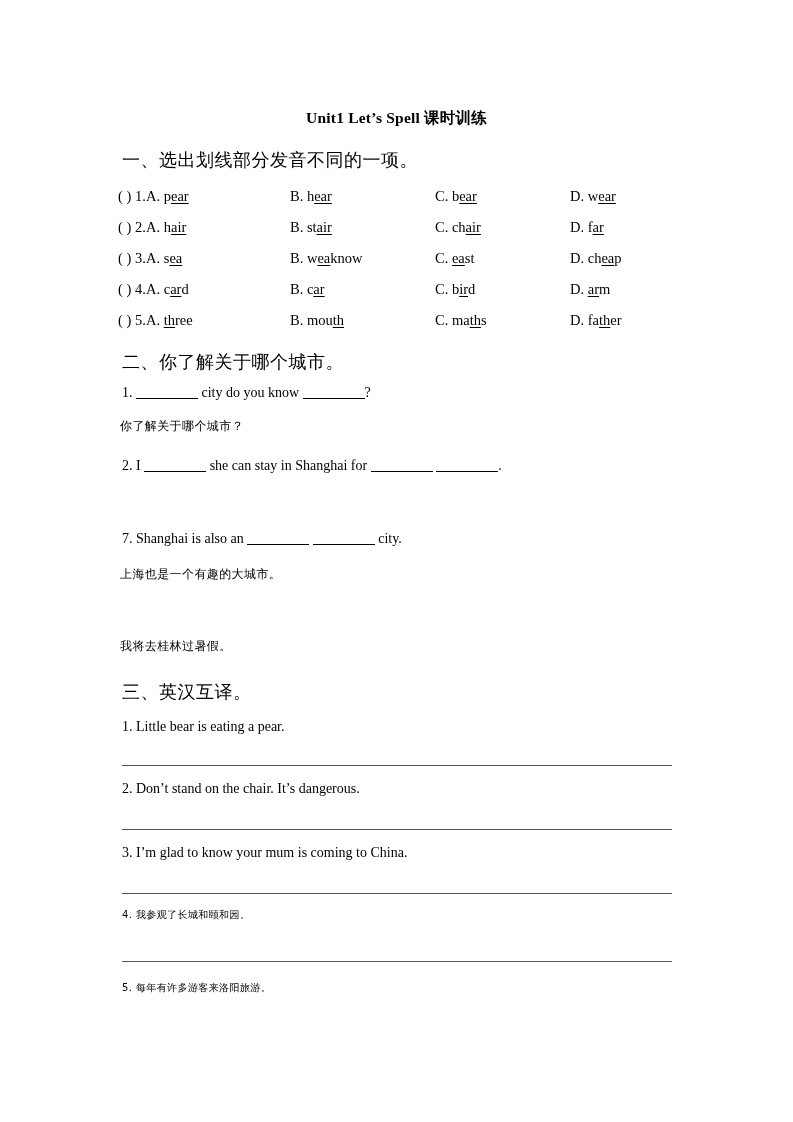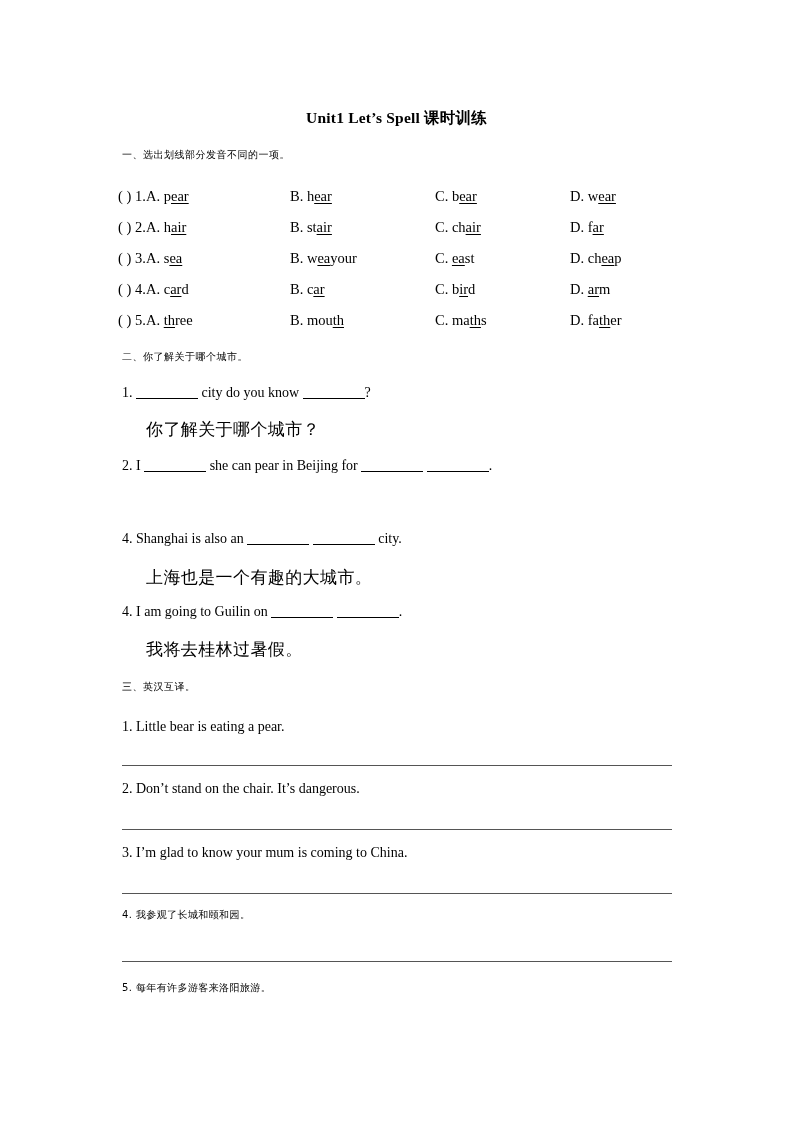--- a/index.html
+++ b/index.html
@@ -29,21 +29,21 @@
     position: absolute;
     left: 0;
     right: 0;
     top: 108px;
     letter-spacing: 0.2px;
   }
   .section-head {
     position: absolute;
     left: 122px;
     font-family: "DejaVu Sans", "Liberation Sans", sans-serif;
-    font-size: 10px;
+    font-size: 18px;
     letter-spacing: 0.5px;
     white-space: nowrap;
   }
   .mc-row {
     position: absolute;
     left: 118px;
     width: 620px;
     height: 20px;
     font-size: 14.5px;
     white-space: nowrap;
@@ -60,23 +60,23 @@
   .col-d { left: 452px; }
   .u { text-decoration: underline; text-underline-offset: 1.5px; }
   .en-line {
     position: absolute;
     left: 122px;
     font-size: 14px;
     white-space: nowrap;
   }
   .cn-line {
     position: absolute;
-    left: 146px;
+    left: 120px;
     font-family: "DejaVu Sans", "Liberation Sans", sans-serif;
-    font-size: 17px;
+    font-size: 12px;
     letter-spacing: 0.4px;
     white-space: nowrap;
   }
   .cn-num {
     position: absolute;
     left: 122px;
     font-family: "DejaVu Sans", "Liberation Sans", sans-serif;
     font-size: 10px;
     letter-spacing: 0.4px;
     white-space: nowrap;
@@ -116,21 +116,21 @@
     <span class="mc-opt mc-stem">(   ) 2.</span>
     <span class="mc-opt col-a"><span>A.</span> <span>h</span><span class="u">air</span><span></span></span>
     <span class="mc-opt col-b"><span>B.</span> <span>st</span><span class="u">air</span><span></span></span>
     <span class="mc-opt col-c"><span>C.</span> <span>ch</span><span class="u">air</span><span></span></span>
     <span class="mc-opt col-d"><span>D.</span> <span>f</span><span class="u">ar</span><span></span></span>
   </div>
 
   <div class="mc-row" style="top:250px;">
     <span class="mc-opt mc-stem">(   ) 3.</span>
     <span class="mc-opt col-a"><span>A.</span> <span>s</span><span class="u">ea</span><span></span></span>
-    <span class="mc-opt col-b"><span>B.</span> <span>w</span><span class="u">ea</span><span>your</span></span>
+    <span class="mc-opt col-b"><span>B.</span> <span>w</span><span class="u">ea</span><span>know</span></span>
     <span class="mc-opt col-c"><span>C.</span> <span></span><span class="u">ea</span><span>st</span></span>
     <span class="mc-opt col-d"><span>D.</span> <span>ch</span><span class="u">ea</span><span>p</span></span>
   </div>
 
   <div class="mc-row" style="top:281px;">
     <span class="mc-opt mc-stem">(   ) 4.</span>
     <span class="mc-opt col-a"><span>A.</span> <span>c</span><span class="u">ar</span><span>d</span></span>
     <span class="mc-opt col-b"><span>B.</span> <span>c</span><span class="u">ar</span><span></span></span>
     <span class="mc-opt col-c"><span>C.</span> <span>b</span><span class="u">ir</span><span>d</span></span>
     <span class="mc-opt col-d"><span>D.</span> <span></span><span class="u">ar</span><span>m</span></span>
@@ -145,31 +145,28 @@
   </div>
 
   <div class="section-head" style="top:350px;">二、你了解关于哪个城市。</div>
 
   <div class="en-line" style="top:385px;">
     <span>1. </span><span class="blank blank-sm"></span><span> city do you know </span><span class="blank blank-sm"></span><span>?</span>
   </div>
   <div class="cn-line" style="top:418px;">你了解关于哪个城市？</div>
 
   <div class="en-line" style="top:458px;">
-    <span>2. I </span><span class="blank blank-sm"></span><span> she can pear in Beijing for </span><span class="blank blank-sm"></span><span> </span><span class="blank blank-sm"></span><span>.</span>
+    <span>2. I </span><span class="blank blank-sm"></span><span> she can stay in Shanghai for </span><span class="blank blank-sm"></span><span> </span><span class="blank blank-sm"></span><span>.</span>
   </div>
 
   <div class="en-line" style="top:531px;">
-    <span>4. Shanghai is also an </span><span class="blank blank-sm"></span><span> </span><span class="blank blank-sm"></span><span> city.</span>
+    <span>7. Shanghai is also an </span><span class="blank blank-sm"></span><span> </span><span class="blank blank-sm"></span><span> city.</span>
   </div>
   <div class="cn-line" style="top:566px;">上海也是一个有趣的大城市。</div>
 
-  <div class="en-line" style="top:604px;">
-    <span>4. I am going to Guilin on </span><span class="blank blank-sm"></span><span> </span><span class="blank blank-sm"></span><span>.</span>
-  </div>
   <div class="cn-line" style="top:638px;">我将去桂林过暑假。</div>
 
   <div class="section-head" style="top:680px;">三、英汉互译。</div>
 
   <div class="en-line" style="top:719px;">1. Little bear is eating a pear.</div>
   <div class="answer-rule" style="top:765px;"></div>
 
   <div class="en-line" style="top:781px;">2. Don’t stand on the chair. It’s dangerous.</div>
   <div class="answer-rule" style="top:829px;"></div>
 

